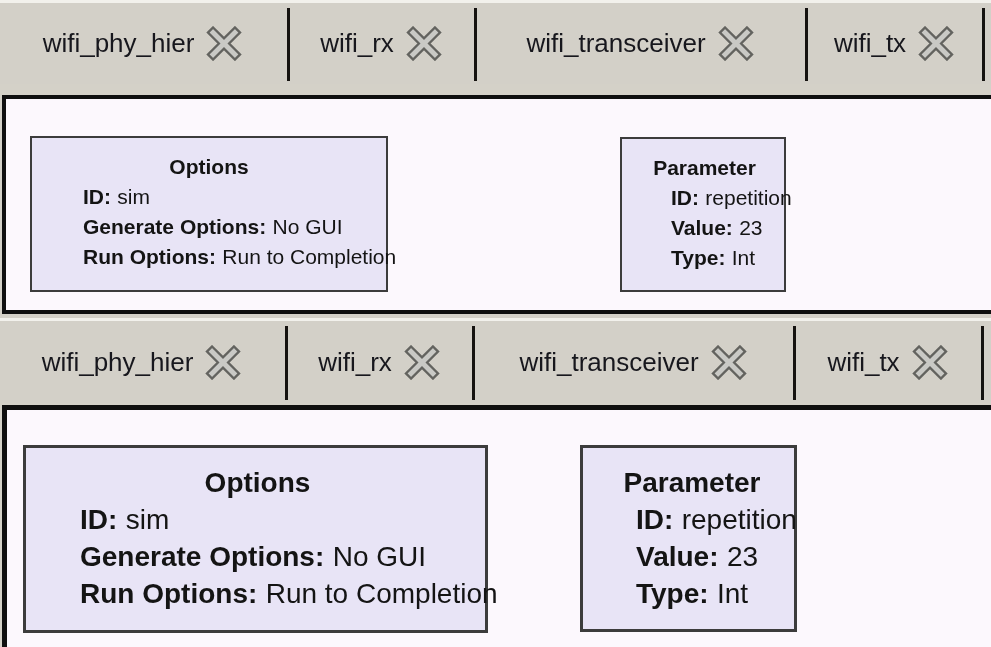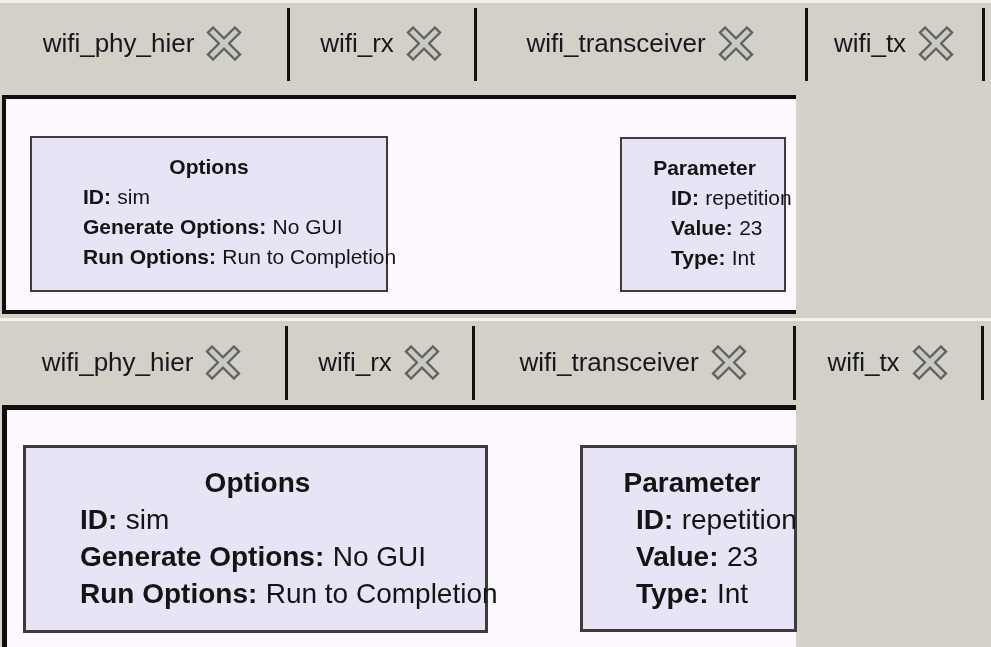--- a/index.html
+++ b/index.html
@@ -32,21 +32,21 @@
   .tabbar-bottom .t3{width:318px;} .tabbar-bottom .t4{width:185px;}
   .tab-label{
     font-size:26px;color:var(--tab-text,#17171d);
     letter-spacing:0px;
   }
   .close-btn{display:flex;align-items:center;}
   .close-btn svg{width:40px;height:35px;display:block;}
 
   
   .canvas{
-    position:absolute;left:2px;width:794px;box-sizing:border-box;
+    position:absolute;left:2px;width:989px;box-sizing:border-box;
     background:var(--canvas-bg,#fcf8fd);
     border:4px solid var(--canvas-border,#0f0f0f);
     border-right:none;
   }
   .canvas-top{top:95px;height:219px;}
   .canvas-bottom{top:405px;height:242px;border-width:5px;border-bottom:none;}
 
   
   .block{
     position:absolute;box-sizing:border-box;

